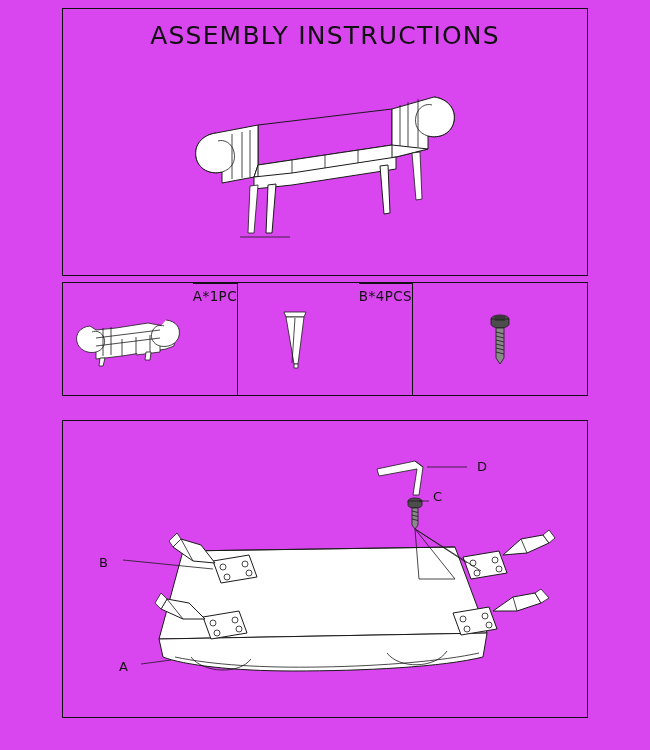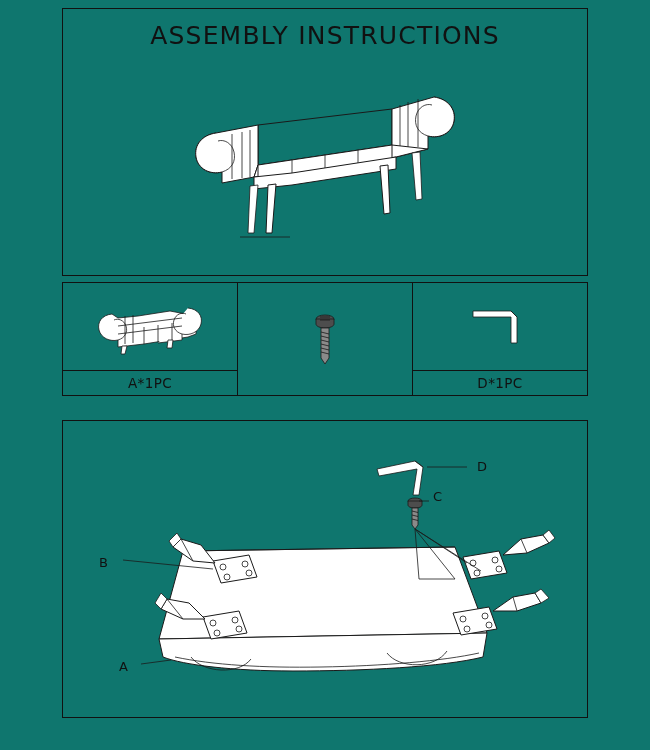--- a/index.html
+++ b/index.html
@@ -11,21 +11,21 @@
     width: 650px;
     height: 750px;
     font-family: "DejaVu Sans", sans-serif;
     color: #1a1a1a;
     overflow: hidden;
   }
   .sheet {
     position: relative;
     width: 650px;
     height: 750px;
-    background: #0f766e;
+    background: #d946ef;
   }
   
   .panel-top {
     position: absolute;
     left: 62px;
     top: 8px;
     width: 526px;
     height: 268px;
     border: 1px solid #111;
     box-sizing: border-box;
@@ -58,21 +58,20 @@
     border: 1px solid #111;
     box-sizing: border-box;
     display: flex;
   }
   .part-cell {
     position: relative;
     flex: 1 1 0;
     box-sizing: border-box;
     border-right: 1px solid #111;
     display: flex;
-    flex-direction: column;
   }
   .part-cell:last-child { border-right: none; }
   .part-art {
     flex: 1 1 auto;
     display: flex;
     align-items: center;
     justify-content: center;
   }
   .part-label {
     height: 24px;
@@ -182,42 +181,44 @@
           <path class="ln-thin" d="M80 27 L80 44"></path>
           <path class="ln-thin" d="M26 30 L90 22"></path>
           <path class="ln-thin" d="M26 38 L90 30"></path>
           <path class="fillw-thin" d="M30 50 L35 50 L33 58 L29 58 Z"></path>
           <path class="fillw-thin" d="M76 44 L81 44 L80 52 L75 52 Z"></path>
         </svg>
       </div>
       <div class="part-label">A*1PC</div>
     </div>
 
+    <div class="part-cell">
+      <div class="part-art">
+        <svg width="48" height="66" viewBox="0 0 48 66" aria-hidden="true">
+          <path class="fillw-thin" d="M10 6 L32 6 L30 11 L12 11 Z"></path>
+          <path class="fillw-thin" d="M12 11 L30 11 L24 58 L20 58 Z"></path>
+          <path class="ln-thin" d="M21 12 L18 57"></path>
+          <path class="fillw-thin" d="M20 58 L24 58 L24 62 L20 62 Z"></path>
+        </svg>
+      </div>
+      <div class="part-label">B*4PCS</div>
+    </div>
 
     <div class="part-cell">
       <div class="part-art">
         <svg width="28" height="62" viewBox="0 0 28 62" aria-hidden="true">
           <ellipse class="filld" cx="14" cy="11" rx="9" ry="4"></ellipse>
           <path class="filld" d="M5 11 L5 16 C5 18.2 9 20 14 20 C19 20 23 18.2 23 16 L23 11 Z"></path>
           <path class="ln-thin" d="M9 9 L19 9 M9 12 L19 12"></path>
           <path class="fillg" d="M10 20 L18 20 L18 50 L14 56 L10 50 Z"></path>
           <path class="ln-thin" d="M10 24 L18 26 M10 28 L18 30 M10 32 L18 34 M10 36 L18 38 M10 40 L18 42 M10 44 L18 46"></path>
         </svg>
       </div>
     </div>
 
-    <div class="part-cell">
-      <div class="part-art">
-        <svg width="70" height="56" viewBox="0 0 70 56" aria-hidden="true">
-          <path class="fillw-thin" d="M8 12 L46 12 L52 18 L52 44 L46 44 L46 18 L8 18 Z"></path>
-          <path class="ln-thin" d="M46 12 L52 18"></path>
-        </svg>
-      </div>
-      <div class="part-label">D*1PC</div>
-    </div>
 
   </div>
 
   <div class="panel-bottom">
 
     <div class="assembly-art">
       <svg width="524" height="296" viewBox="0 0 524 296" aria-hidden="true">
 
         <path class="fillw-thin" d="M314 48 L352 40 L360 46 L356 74 L350 74 L354 48 L316 55 Z"></path>
         <path class="ln-thin" d="M352 40 L360 46"></path>

